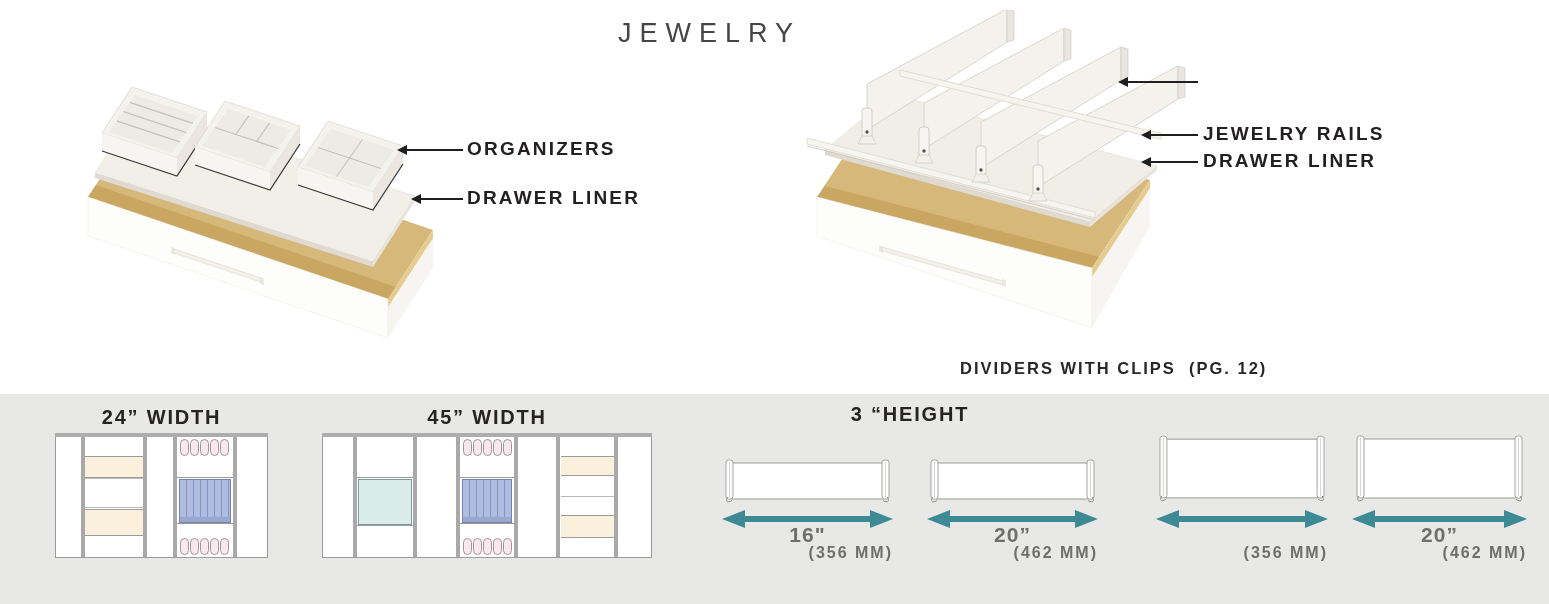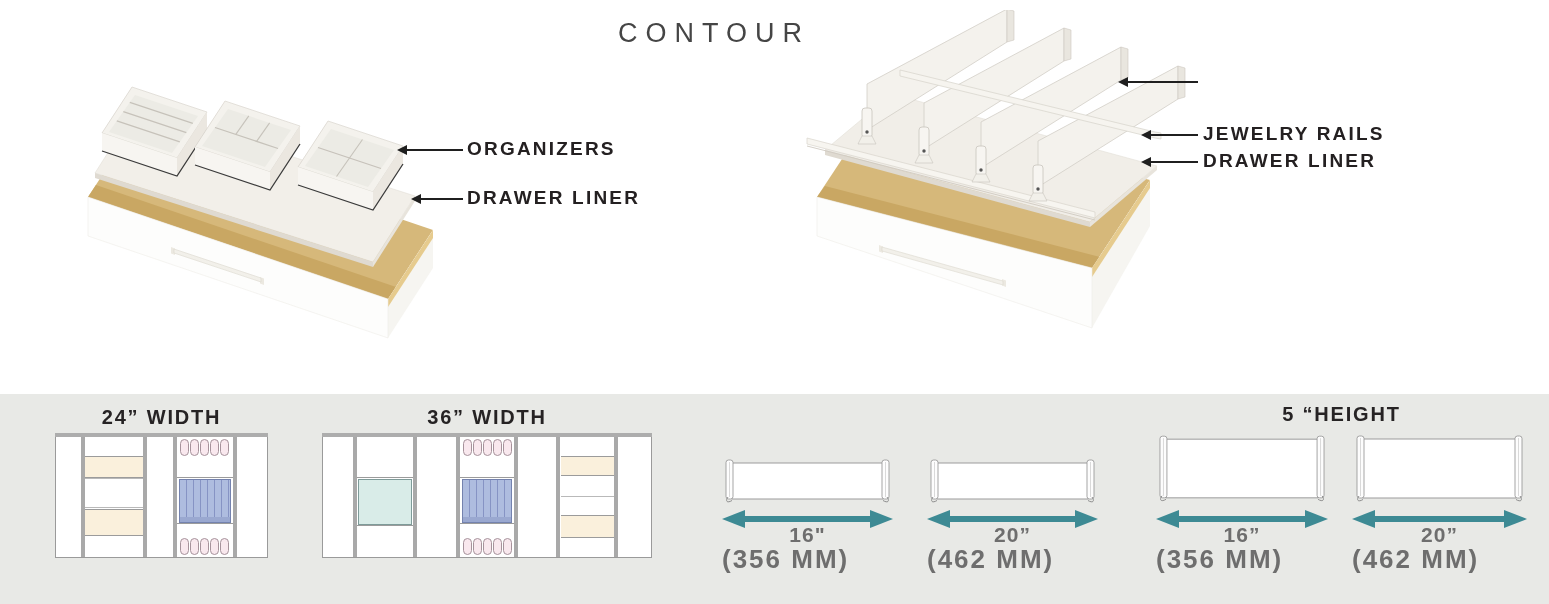--- a/index.html
+++ b/index.html
@@ -10,22 +10,22 @@
   .brand-title{position:absolute;left:618px;top:18px;font-size:27px;letter-spacing:8px;
                color:#454545;font-weight:normal;white-space:nowrap;}
   .callout{position:absolute;font-size:19px;font-weight:bold;letter-spacing:2.2px;
            color:#242021;white-space:nowrap;}
   .caption{position:absolute;font-size:16.5px;font-weight:bold;letter-spacing:2px;
            color:#2a2627;white-space:pre;}
   .diag-title{position:absolute;font-size:20px;font-weight:bold;letter-spacing:1.8px;
               color:#262324;text-align:center;white-space:pre;}
   .dim-in{position:absolute;font-size:21px;font-weight:bold;letter-spacing:1px;
           color:#6e6e6e;text-align:center;}
-  .dim-mm{position:absolute;font-size:26px;font-weight:bold;letter-spacing:2px;
-          color:#6e6e6e;text-align:left;}
+  .dim-mm{position:absolute;font-size:16px;font-weight:bold;letter-spacing:2px;
+          color:#6e6e6e;text-align:right;}
 
   
   .leader{position:absolute;height:2px;background:#1f1f1f;}
   .leader::before{content:'';position:absolute;left:-9px;top:-4px;width:0;height:0;
     border-top:5px solid transparent;border-bottom:5px solid transparent;
     border-right:10px solid #1f1f1f;}
 
   
   .spec-band{position:absolute;left:0;top:394px;width:1549px;height:210px;background:#e8e9e6;}
 
@@ -79,21 +79,21 @@
         <rect x="4" y="3" width="7" height="62" rx="2.5" fill="#fdfdfd" stroke="#9b9b9b" stroke-width="0.9"></rect>
         <line x1="7.5" y1="5" x2="7.5" y2="63" stroke="#cfcfcf" stroke-width="0.8"></line>
         <path d="M6,63 C3,67 5,69.5 10,66.5" fill="none" stroke="#8e8e8e" stroke-width="1"></path>
         <rect x="162" y="3" width="7" height="62" rx="2.5" fill="#fdfdfd" stroke="#9b9b9b" stroke-width="0.9"></rect>
         <line x1="165.5" y1="5" x2="165.5" y2="63" stroke="#cfcfcf" stroke-width="0.8"></line>
         <path d="M167,63 C170,67 168,69.5 163,66.5" fill="none" stroke="#8e8e8e" stroke-width="1"></path>
       </symbol>
     </defs>
   </svg>
 
-  <div class="brand-title">CONTOUR</div>
+  <div class="brand-title">JEWELRY</div>
 
   <svg class="abs" style="left:58px;top:52px" width="380" height="300" viewBox="0 0 380 300">
 
     <g>
       <polygon points="30,145 330,247 375,178 75,76" fill="#d6b87a"></polygon>
       <polygon points="30,145 330,247 338,235 38,133" fill="#c9a763"></polygon>
       <polygon points="330,247 375,178 375,216 330,286" fill="#f6f5f1"></polygon>
       <polygon points="330,247 375,178 375,186 330,255" fill="#e6cb8e"></polygon>
       <polygon points="30,145 330,247 330,286 30,184" fill="#fdfdfc" stroke="#efece7" stroke-width="0.6"></polygon>
       <polygon points="113,195 117,196.5 117,203 113,201.5" fill="#ece9e1"></polygon>
@@ -205,20 +205,21 @@
   <div class="callout" style="left:467px;top:138px">ORGANIZERS</div>
   <div class="leader" style="left:420px;top:198px;width:43px"></div>
   <div class="callout" style="left:467px;top:187px">DRAWER LINER</div>
 
   <div class="leader" style="left:1127px;top:81px;width:71px"></div>
   <div class="leader" style="left:1150px;top:134px;width:48px"></div>
   <div class="callout" style="left:1203px;top:123px">JEWELRY RAILS</div>
   <div class="leader" style="left:1150px;top:161px;width:48px"></div>
   <div class="callout" style="left:1203px;top:150px">DRAWER LINER</div>
 
+  <div class="caption" style="left:960px;top:359px">DIVIDERS WITH CLIPS  (PG. 12)</div>
 
   <div class="spec-band">
 
     <div class="diag-title" style="left:55px;top:12px;width:213px">24” WIDTH</div>
     <div class="wbox" style="left:55px;top:39px;width:213px;height:126px">
       <div class="topbar"></div>
       <div class="body" style="width:211px;height:120px">
         <div class="wall" style="left:25px"></div>
         <div class="col" style="left:29px;width:58px">
           <div class="cream" style="top:19px;height:20px"></div>
@@ -246,21 +247,21 @@
               <span class="pill"></span>
               <span class="pill"></span>
               <span class="pill"></span>
               <span class="pill"></span>
           </div>
         </div>
         <div class="wall" style="left:177px"></div>
       </div>
     </div>
 
-    <div class="diag-title" style="left:322px;top:12px;width:330px">36” WIDTH</div>
+    <div class="diag-title" style="left:322px;top:12px;width:330px">45” WIDTH</div>
     <div class="wbox" style="left:322px;top:39px;width:330px;height:126px">
       <div class="topbar"></div>
       <div class="body" style="width:328px;height:120px">
         <div class="wall" style="left:30px"></div>
         <div class="col" style="left:34px;width:56px">
           <div class="track" style="top:40px"></div>
           <div class="tealrect" style="top:42px;height:44px"></div>
           <div class="track" style="top:88px"></div>
         </div>
         <div class="wall" style="left:90px"></div>
@@ -290,20 +291,21 @@
         <div class="wall" style="left:233px"></div>
         <div class="col" style="left:238px;width:53px">
           <div class="cream" style="top:19px;height:18px"></div>
           <div class="hline" style="top:59px"></div>
           <div class="cream" style="top:78px;height:21px"></div>
         </div>
         <div class="wall" style="left:291px"></div>
       </div>
     </div>
 
+    <div class="diag-title" style="left:722px;top:9px;width:376px">3 “HEIGHT</div>
     <svg class="abs" style="left:722px;top:63px" width="171" height="47" viewBox="0 0 171 47">
         <use href="#div3"></use>
       </svg>
     <svg class="abs" style="left:927px;top:63px" width="171" height="47" viewBox="0 0 171 47">
         <use href="#div3"></use>
       </svg>
     <div class="dim-arrow" style="left:722px;top:116px;width:171px">
       <span class="head-l"></span>
         <span class="shaft"></span>
         <span class="head-r"></span>
@@ -311,36 +313,34 @@
     <div class="dim-arrow" style="left:927px;top:116px;width:171px">
       <span class="head-l"></span>
         <span class="shaft"></span>
         <span class="head-r"></span>
     </div>
     <div class="dim-in" style="left:722px;top:129px;width:171px">16"</div>
     <div class="dim-mm" style="left:722px;top:150px;width:171px">(356 MM)</div>
     <div class="dim-in" style="left:927px;top:129px;width:171px">20”</div>
     <div class="dim-mm" style="left:927px;top:150px;width:171px">(462 MM)</div>
 
-    <div class="diag-title" style="left:1156px;top:9px;width:371px">5 “HEIGHT</div>
     <svg class="abs" style="left:1156px;top:39px" width="172" height="71" viewBox="0 0 173 71">
         <use href="#div5"></use>
       </svg>
     <svg class="abs" style="left:1352px;top:39px" width="175" height="71" viewBox="0 0 173 71">
         <use href="#div5"></use>
       </svg>
     <div class="dim-arrow" style="left:1156px;top:116px;width:172px">
       <span class="head-l"></span>
         <span class="shaft"></span>
         <span class="head-r"></span>
     </div>
     <div class="dim-arrow" style="left:1352px;top:116px;width:175px">
       <span class="head-l"></span>
         <span class="shaft"></span>
         <span class="head-r"></span>
     </div>
-    <div class="dim-in" style="left:1156px;top:129px;width:172px">16”</div>
     <div class="dim-mm" style="left:1156px;top:150px;width:172px">(356 MM)</div>
     <div class="dim-in" style="left:1352px;top:129px;width:175px">20”</div>
     <div class="dim-mm" style="left:1352px;top:150px;width:175px">(462 MM)</div>
   </div>
 
 </div>
 
 </body></html>

